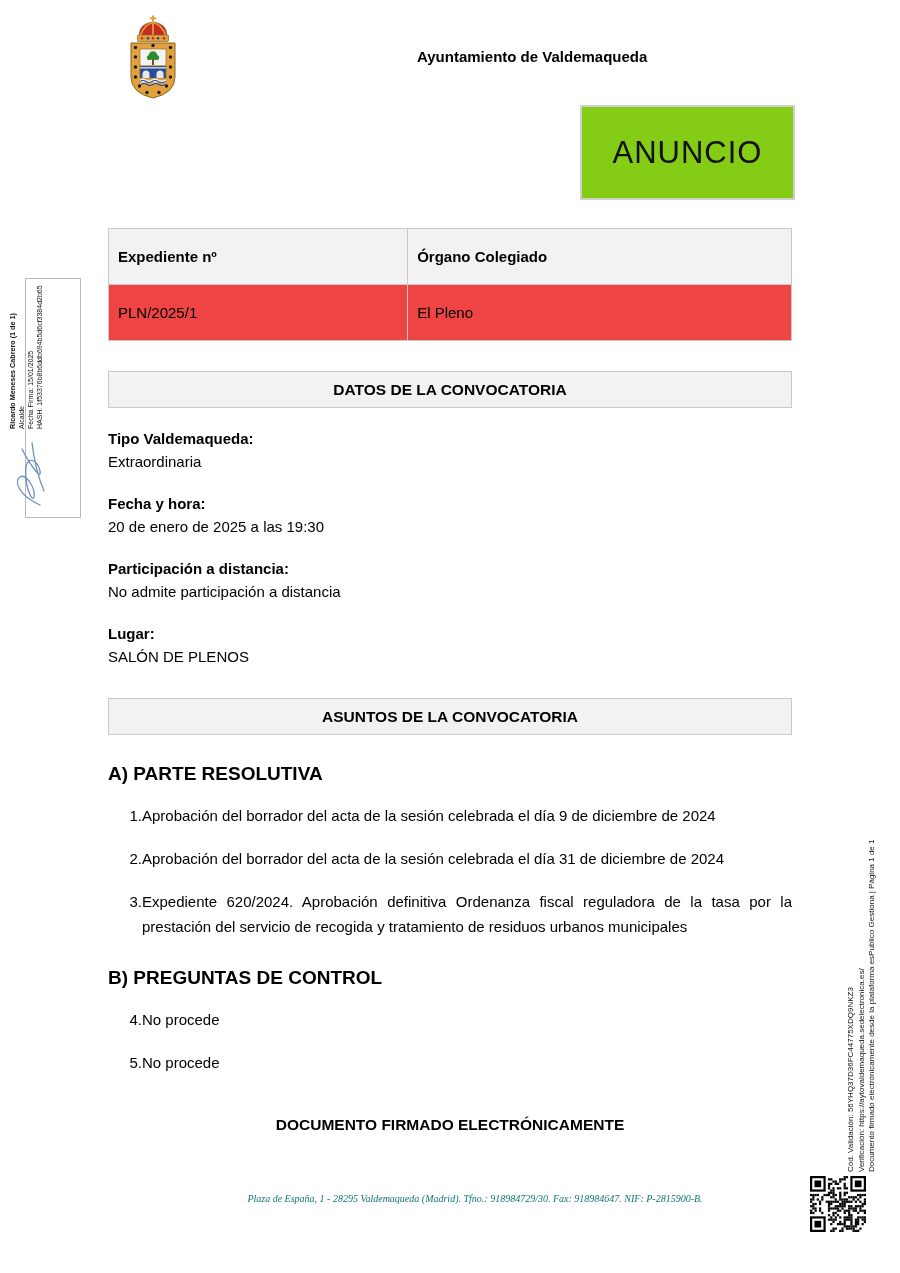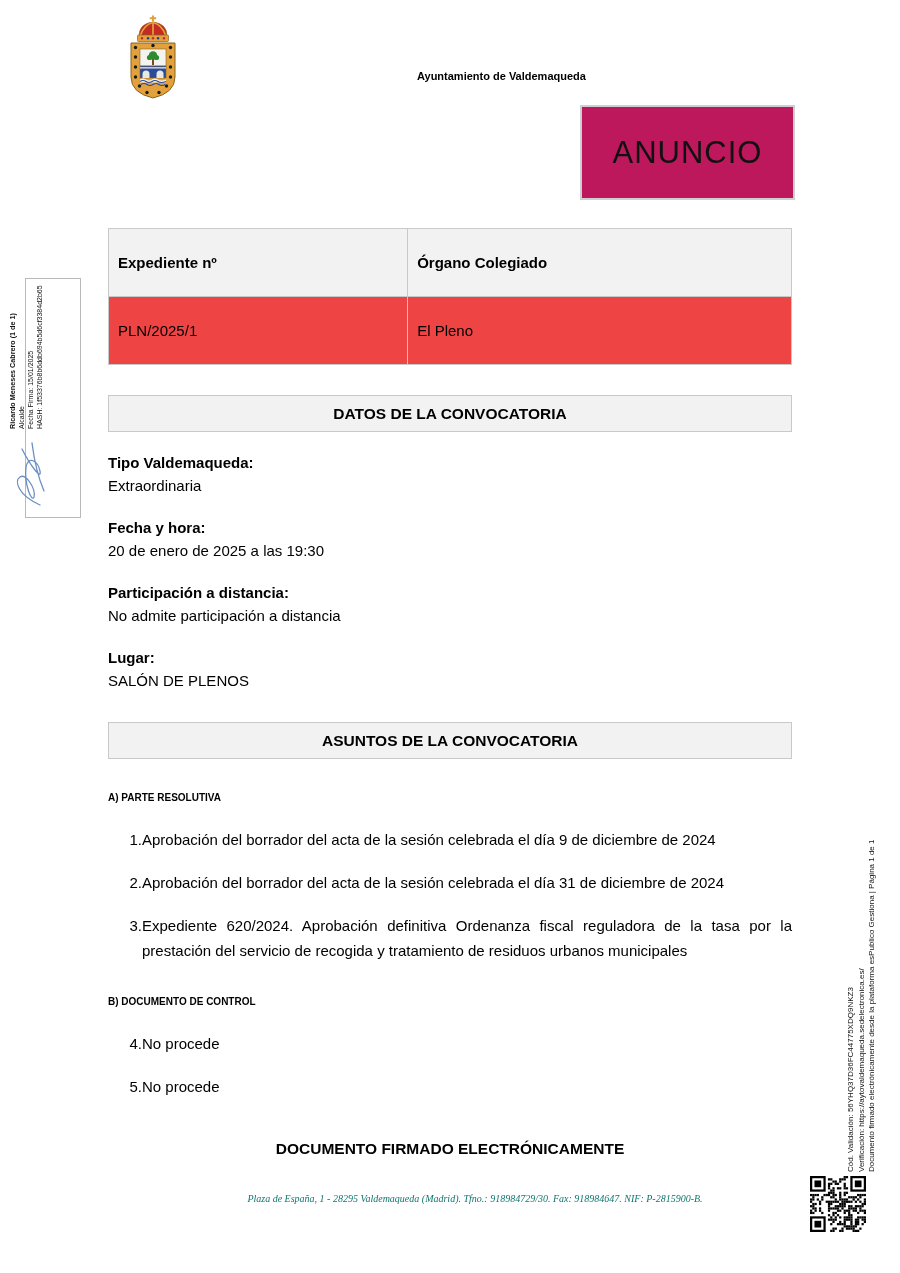--- a/index.html
+++ b/index.html
@@ -1,34 +1,34 @@
 <!DOCTYPE html>
 <html><head>
 <meta charset="utf-8">
 <style>
   html,body{margin:0;padding:0;background:#ffffff;}
   .page{position:relative;width:900px;height:1273px;background:#ffffff;overflow:hidden;
         font-family:"Liberation Sans",sans-serif;color:#000;}
   
   .crest{position:absolute;left:126px;top:14px;width:54px;height:86px;}
-  .muni-title{position:absolute;left:417px;top:48px;font-size:11px;font-weight:bold;white-space:nowrap;margin-top:22px;}
+  .muni-title{position:absolute;left:417px;top:48px;font-size:15px;font-weight:bold;white-space:nowrap;}
   .anuncio-box{position:absolute;left:580px;top:105px;width:211px;height:91px;
-               background:#be185d;border:2px solid #cfcfcf;display:flex;align-items:center;justify-content:center;}
+               background:#84cc16;border:2px solid #cfcfcf;display:flex;align-items:center;justify-content:center;}
   .anuncio-box span{font-size:31px;letter-spacing:1px;color:#111;}
   
   .content{position:absolute;left:108px;top:228px;width:684px;font-size:15px;line-height:23px;}
   table.exp{width:100%;border-collapse:collapse;}
-  table.exp th,table.exp td{border:1px solid #c9c9c9;padding:22px 9px;text-align:left;font-size:15px;}
+  table.exp th,table.exp td{border:1px solid #c9c9c9;padding:16px 9px;text-align:left;font-size:15px;}
   table.exp th{background:#f2f2f2;font-weight:bold;}
   table.exp td{background:#ef4444;}
   .section-bar{margin-top:30px;background:#f2f2f2;border:1px solid #c9c9c9;
                padding:6px 9px;font-weight:bold;font-size:15.5px;text-align:center;}
   .field{margin-top:19px;}
   .field .lbl{font-weight:bold;}
-  .part-heading{font-weight:bold;font-size:10px;margin-top:27px;}
+  .part-heading{font-weight:bold;font-size:19px;margin-top:27px;}
   .agenda-item{display:flex;margin-top:18px;line-height:25px;}
   .agenda-item .num{width:24px;margin-left:10px;text-align:right;flex:0 0 auto;}
   .agenda-item .txt{text-align:justify;}
   .signed-notice{margin-top:38px;text-align:center;font-weight:bold;font-size:15.5px;}
   
   .footer{position:absolute;left:50px;right:0;top:1193px;text-align:center;
           font-family:"Liberation Serif",serif;font-style:italic;font-size:10px;color:#0f766e;}
   
   .sig-box{position:absolute;left:25px;top:278px;width:54px;height:238px;border:1px solid #b9b9b9;background:#fff;}
   .rot{transform:rotate(-90deg) translateX(-100%);transform-origin:top left;position:absolute;}
@@ -152,21 +152,21 @@
     </div>
     <div class="agenda-item">
       <span class="num">2.</span>
       <span class="txt">Aprobación del borrador del acta de la sesión celebrada el día 31 de diciembre de 2024</span>
     </div>
     <div class="agenda-item">
       <span class="num">3.</span>
       <span class="txt">Expediente 620/2024. Aprobación definitiva Ordenanza fiscal reguladora de la tasa por la prestación del servicio de recogida y tratamiento de residuos urbanos municipales</span>
     </div>
 
-    <div class="part-heading">B) DOCUMENTO DE CONTROL</div>
+    <div class="part-heading">B) PREGUNTAS DE CONTROL</div>
     <div class="agenda-item">
       <span class="num">4.</span>
       <span class="txt">No procede</span>
     </div>
 
     <div class="agenda-item">
       <span class="num">5.</span>
       <span class="txt">No procede</span>
     </div>
 

